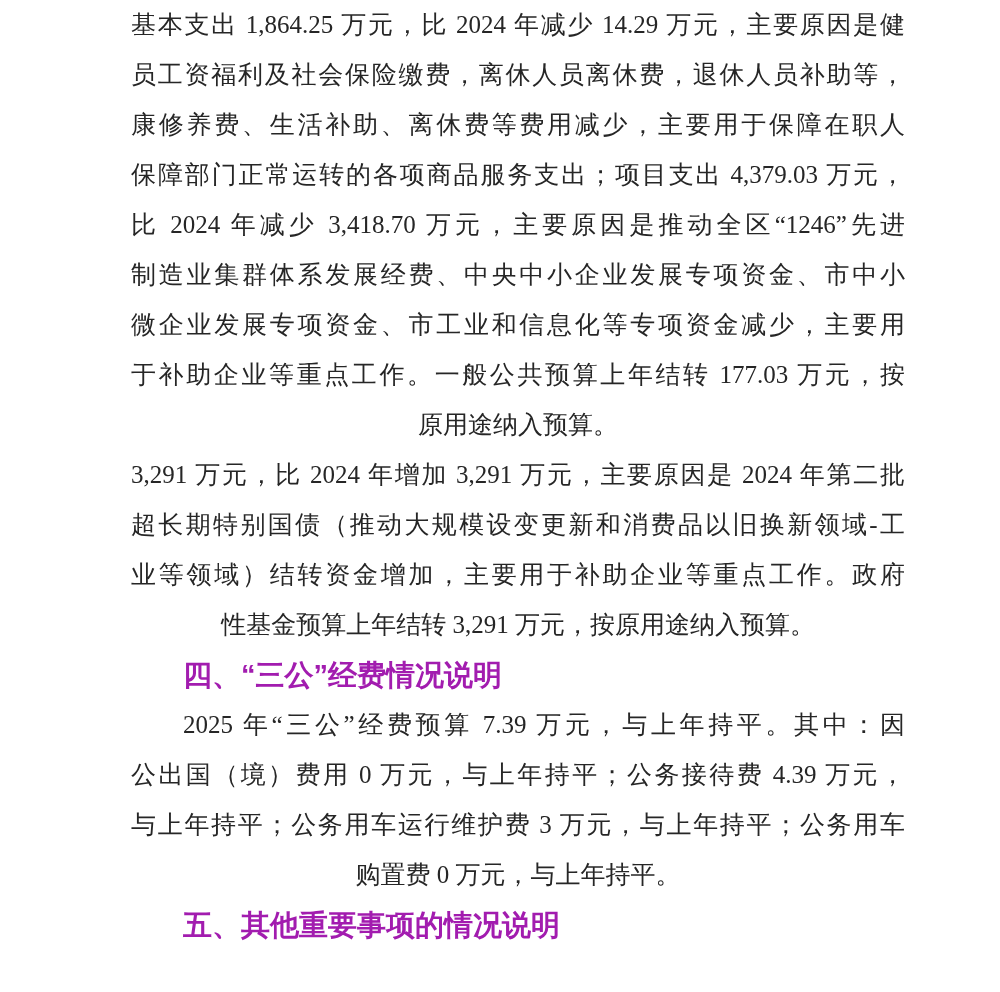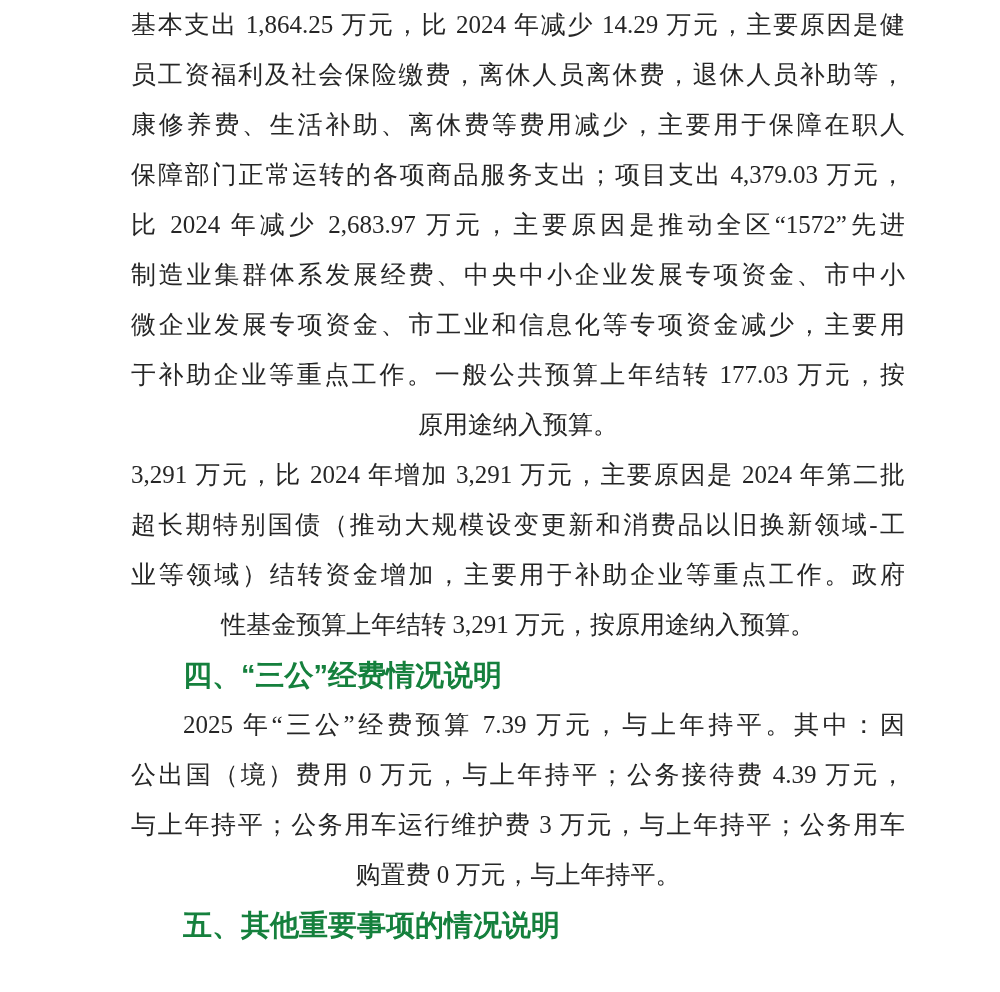--- a/index.html
+++ b/index.html
@@ -40,36 +40,36 @@
   }
   
   .ind {
     text-indent: 52px;
   }
   
   .h {
     font-family: "Liberation Sans", "DejaVu Sans", sans-serif;
     font-weight: 700;
     font-size: 29px;
-    color: #15803d;
+    color: #a21caf;
     text-indent: 52px;
     text-align: left;
   }
 </style>
 </head>
 <body>
 
 <div class="page">
   <div class="textcol">
 
     <div class="ln j">基本支出 1,864.25 万元，比 2024 年减少 14.29 万元，主要原因是健</div>
     <div class="ln j">员工资福利及社会保险缴费，离休人员离休费，退休人员补助等，</div>
     <div class="ln j">康修养费、生活补助、离休费等费用减少，主要用于保障在职人</div>
     <div class="ln j">保障部门正常运转的各项商品服务支出；项目支出 4,379.03 万元，</div>
-    <div class="ln j">比 2024 年减少 2,683.97 万元，主要原因是推动全区“1572”先进</div>
+    <div class="ln j">比 2024 年减少 3,418.70 万元，主要原因是推动全区“1246”先进</div>
     <div class="ln j">制造业集群体系发展经费、中央中小企业发展专项资金、市中小</div>
     <div class="ln j">微企业发展专项资金、市工业和信息化等专项资金减少，主要用</div>
     <div class="ln j">于补助企业等重点工作。一般公共预算上年结转 177.03 万元，按</div>
     <div class="ln p">原用途纳入预算。</div>
 
     <div class="ln j">3,291 万元，比 2024 年增加 3,291 万元，主要原因是 2024 年第二批</div>
     <div class="ln j">超长期特别国债（推动大规模设变更新和消费品以旧换新领域-工</div>
     <div class="ln j">业等领域）结转资金增加，主要用于补助企业等重点工作。政府</div>
     <div class="ln p">性基金预算上年结转 3,291 万元，按原用途纳入预算。</div>
 

